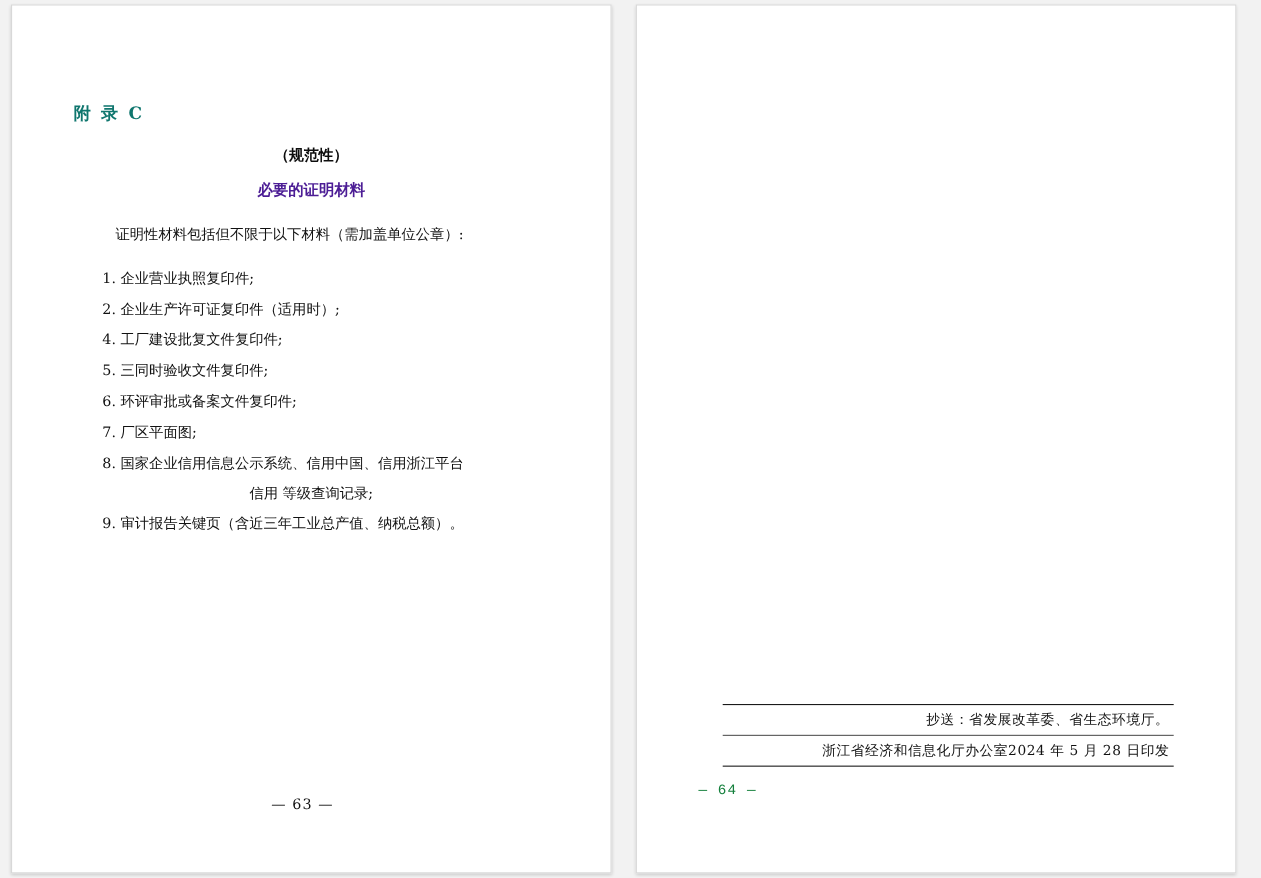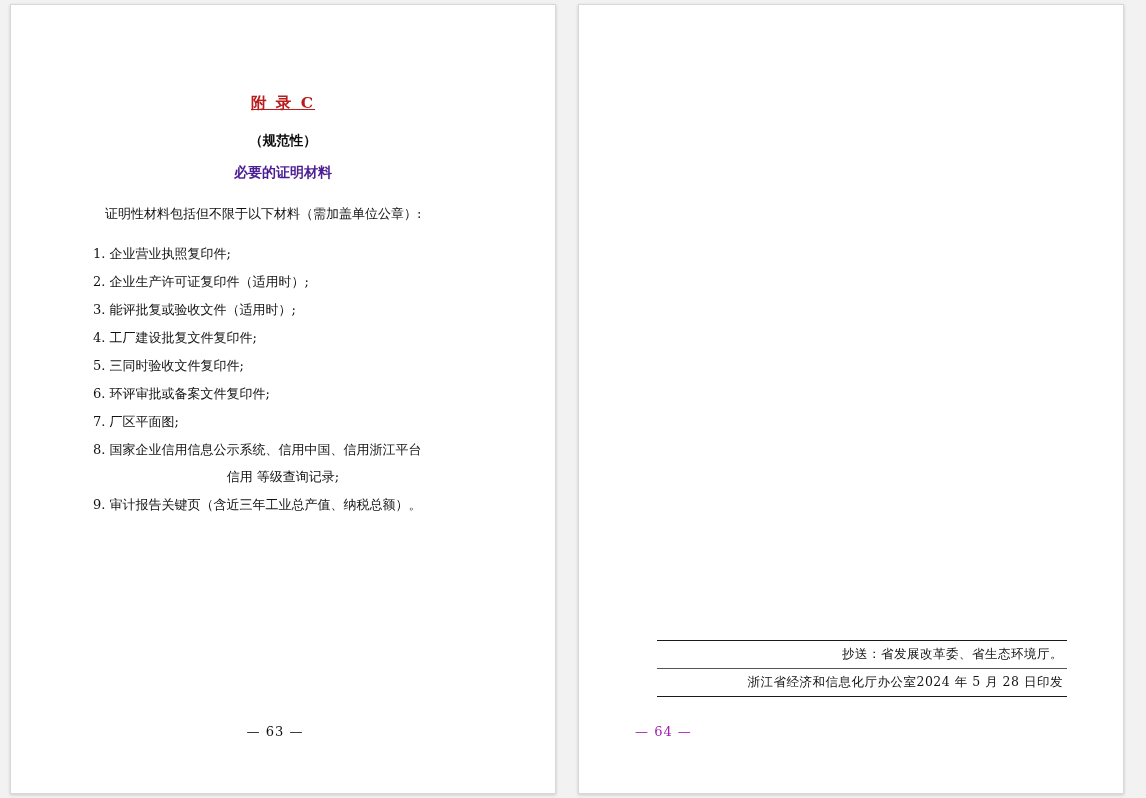--- a/index.html
+++ b/index.html
@@ -32,28 +32,27 @@
   .page-inner {
     position: absolute;
     left: 0;
     top: 0;
     right: 0;
     bottom: 0;
     padding: 88px 56px 0 56px;
     box-sizing: border-box;
   }
   .appendix-title {
-    text-align: center;
+    text-align: left;
     font-size: 15.5px;
     font-weight: bold;
     letter-spacing: 2px;
-    color: #b91c1c;
+    color: #0f766e;
     margin: 0 0 18px 0;
     font-family: "DejaVu Serif", "Liberation Serif", serif;
-    text-decoration: underline;
   }
   .appendix-sub {
     text-align: center;
     font-size: 13.5px;
     font-weight: bold;
     color: #0d0d0d;
     margin: 0 0 14px 0;
   }
   .appendix-sub2 {
     text-align: center;
@@ -113,42 +112,42 @@
     align-items: center;
     font-size: 12.5px;
     color: #111111;
     padding: 5px 4px 5px 4px;
     letter-spacing: 0.5px;
   }
   .colophon-row .left { white-space: nowrap; }
   .colophon-row .right { white-space: nowrap; }
   .pg64-number {
     position: absolute;
-    bottom: 54px;
+    bottom: 67px;
     left: 56px;
     font-size: 13px;
-    color: #a21caf;
+    color: #15803d;
     letter-spacing: 1px;
+    font-family: Liberation Mono, monospace;
   }
 </style>
 </head>
 <body>
 
 <div class="viewer">
 
   <div class="page">
     <div class="page-inner">
       <div class="appendix-title">附 录 C</div>
       <div class="appendix-sub">（规范性）</div>
       <div class="appendix-sub2">必要的证明材料</div>
       <p class="body-para">证明性材料包括但不限于以下材料（需加盖单位公章）:</p>
       <ul class="list">
         <li>1. 企业营业执照复印件;</li>
         <li>2. 企业生产许可证复印件（适用时）;</li>
-        <li>3. 能评批复或验收文件（适用时）;</li>
         <li>4. 工厂建设批复文件复印件;</li>
         <li>5. 三同时验收文件复印件;</li>
         <li>6. 环评审批或备案文件复印件;</li>
         <li>7. 厂区平面图;</li>
         <li>8. 国家企业信用信息公示系统、信用中国、信用浙江平台</li>
         <li class="wrap" style="text-indent:0;">信用 等级查询记录;</li>
         <li>9. 审计报告关键页（含近三年工业总产值、纳税总额）。</li>
       </ul>
     </div>
     <div class="page-number">— 63 —</div>

